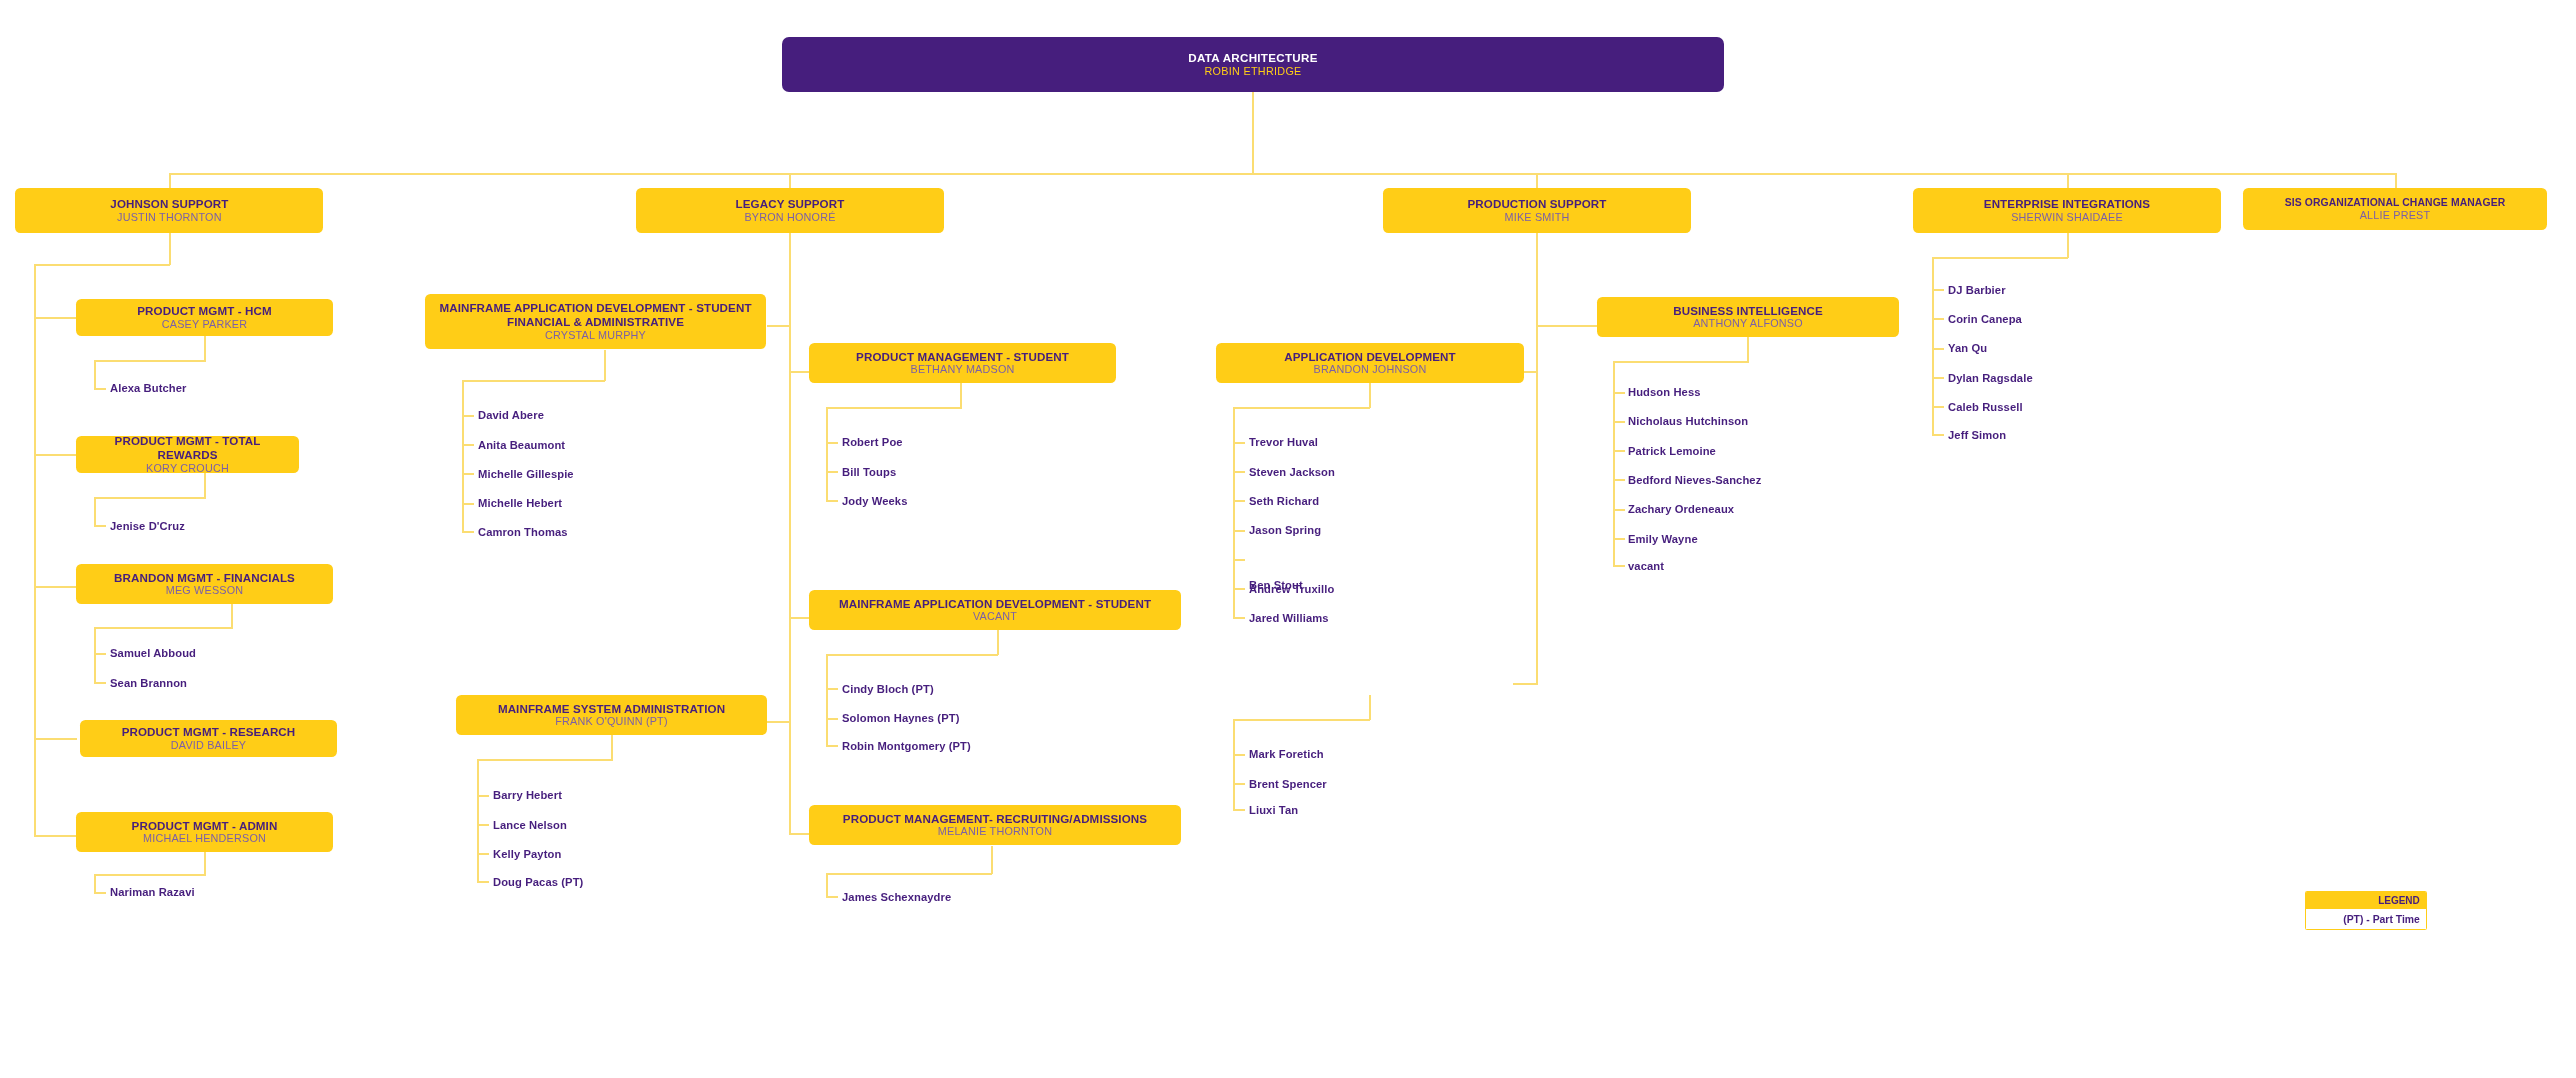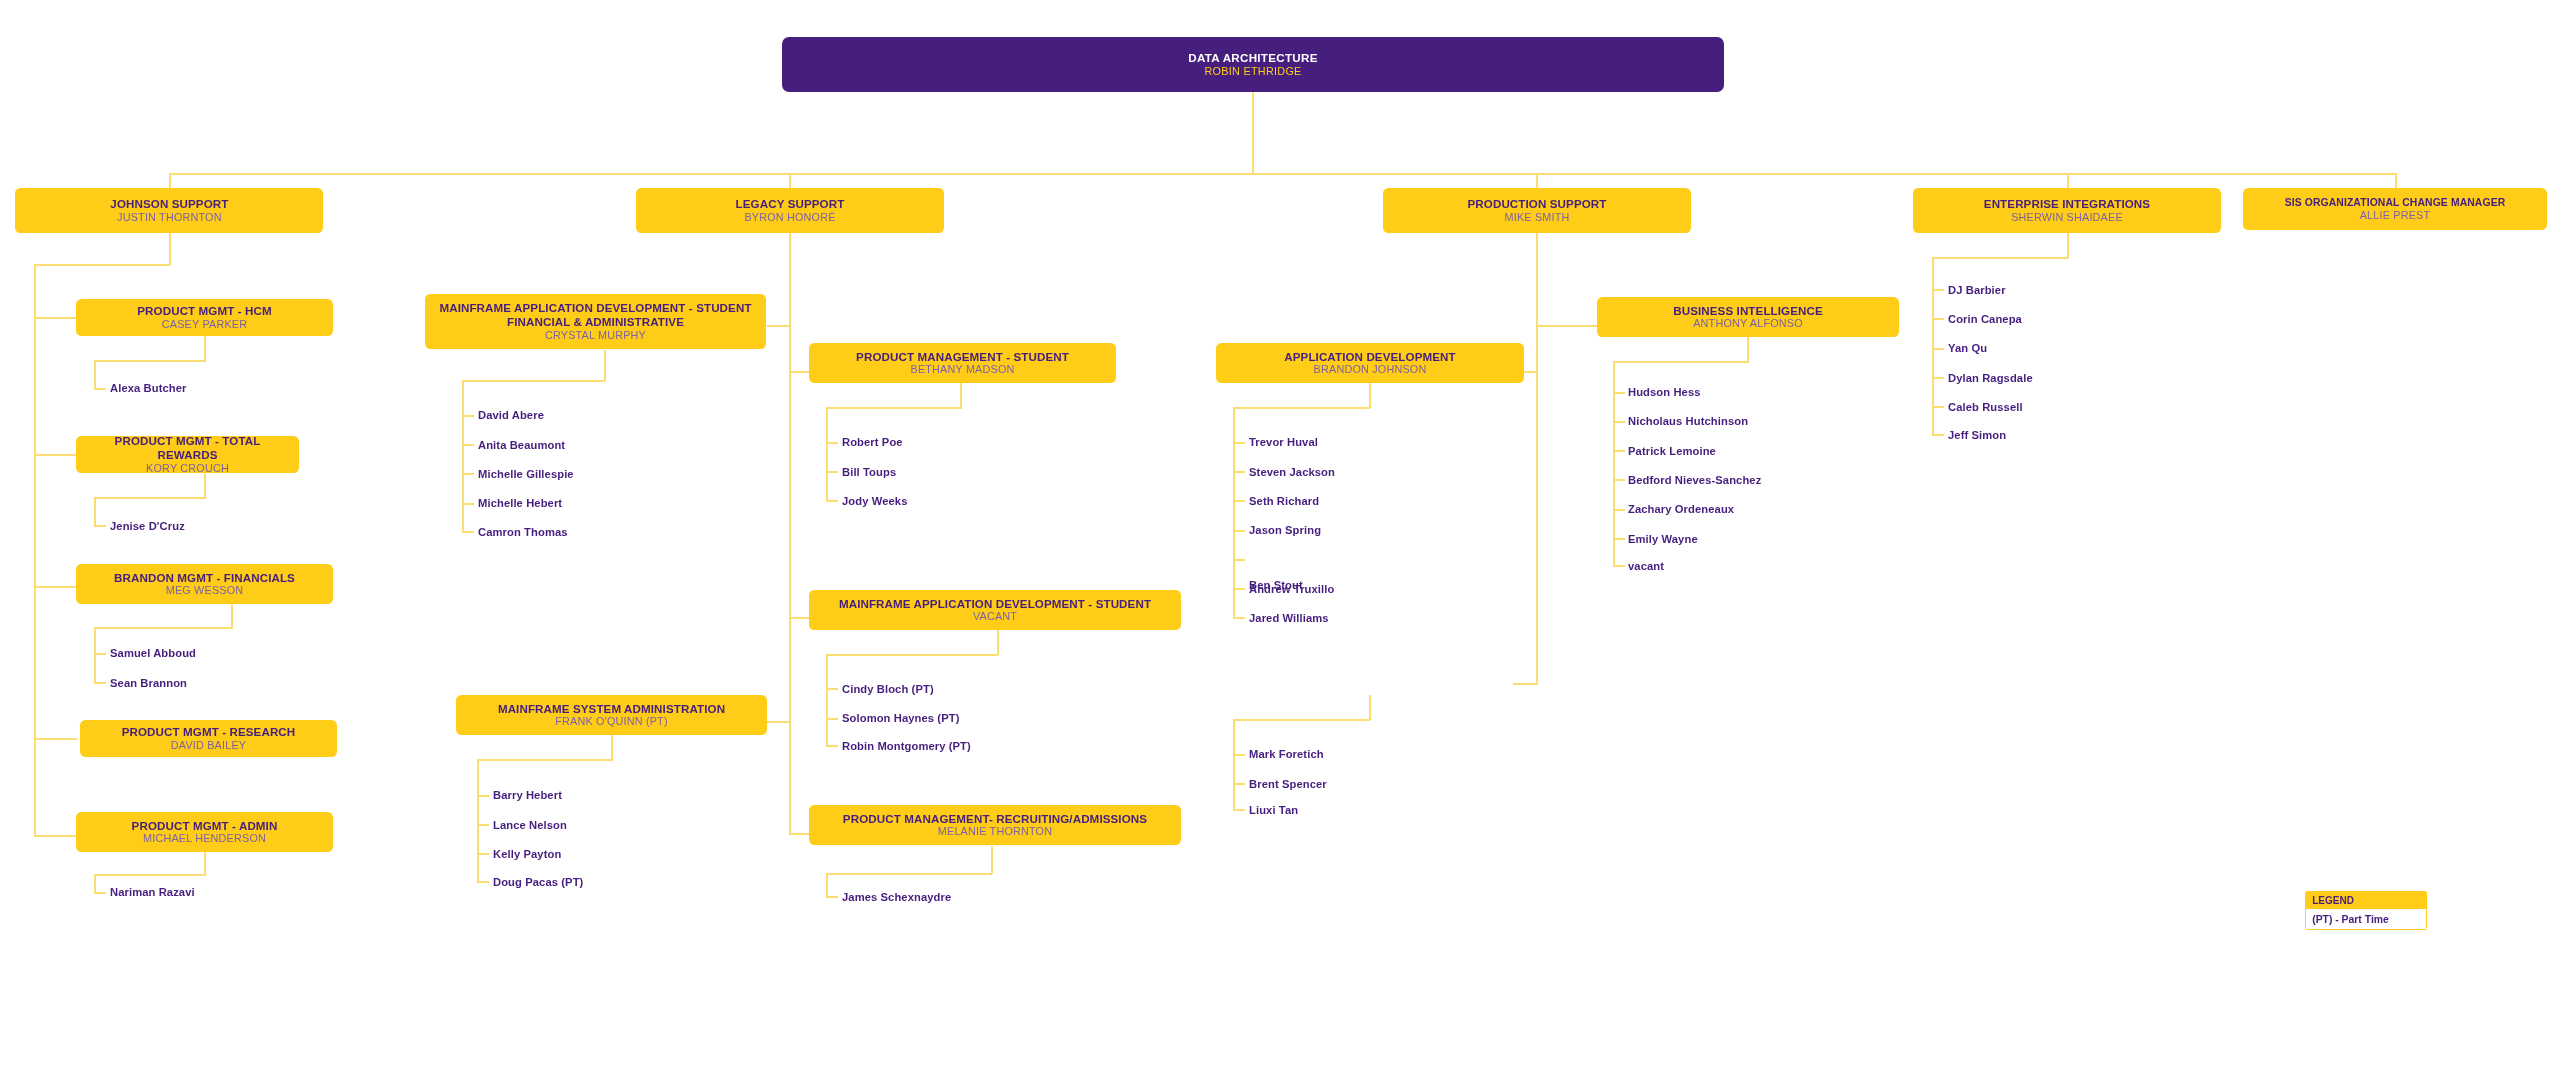--- a/index.html
+++ b/index.html
@@ -337,19 +337,19 @@
   <div class="ln" style="left:1932px; top:377px; width:12.3px; height:1.5px;"></div>
   <div class="ln" style="left:1932px; top:406px; width:12.3px; height:1.5px;"></div>
   <div class="ln" style="left:1932px; top:434px; width:12.3px; height:1.5px;"></div>
   <div class="leaf" style="left:1948px; top:284px;">DJ Barbier</div>
   <div class="leaf" style="left:1948px; top:313px;">Corin Canepa</div>
   <div class="leaf" style="left:1948px; top:342px;">Yan Qu</div>
   <div class="leaf" style="left:1948px; top:372px;">Dylan Ragsdale</div>
   <div class="leaf" style="left:1948px; top:401px;">Caleb Russell</div>
   <div class="leaf" style="left:1948px; top:429px;">Jeff Simon</div>
 
-  <div class="legend" style="left:2305px; top:891px;">
+  <div class="legend" style="left:2305px; top:891px;text-align:right;">
     <div class="legend-head">LEGEND</div>
     <div class="legend-body">(PT) - Part Time</div>
   </div>
 
 </div>
 
 
 </body></html>

